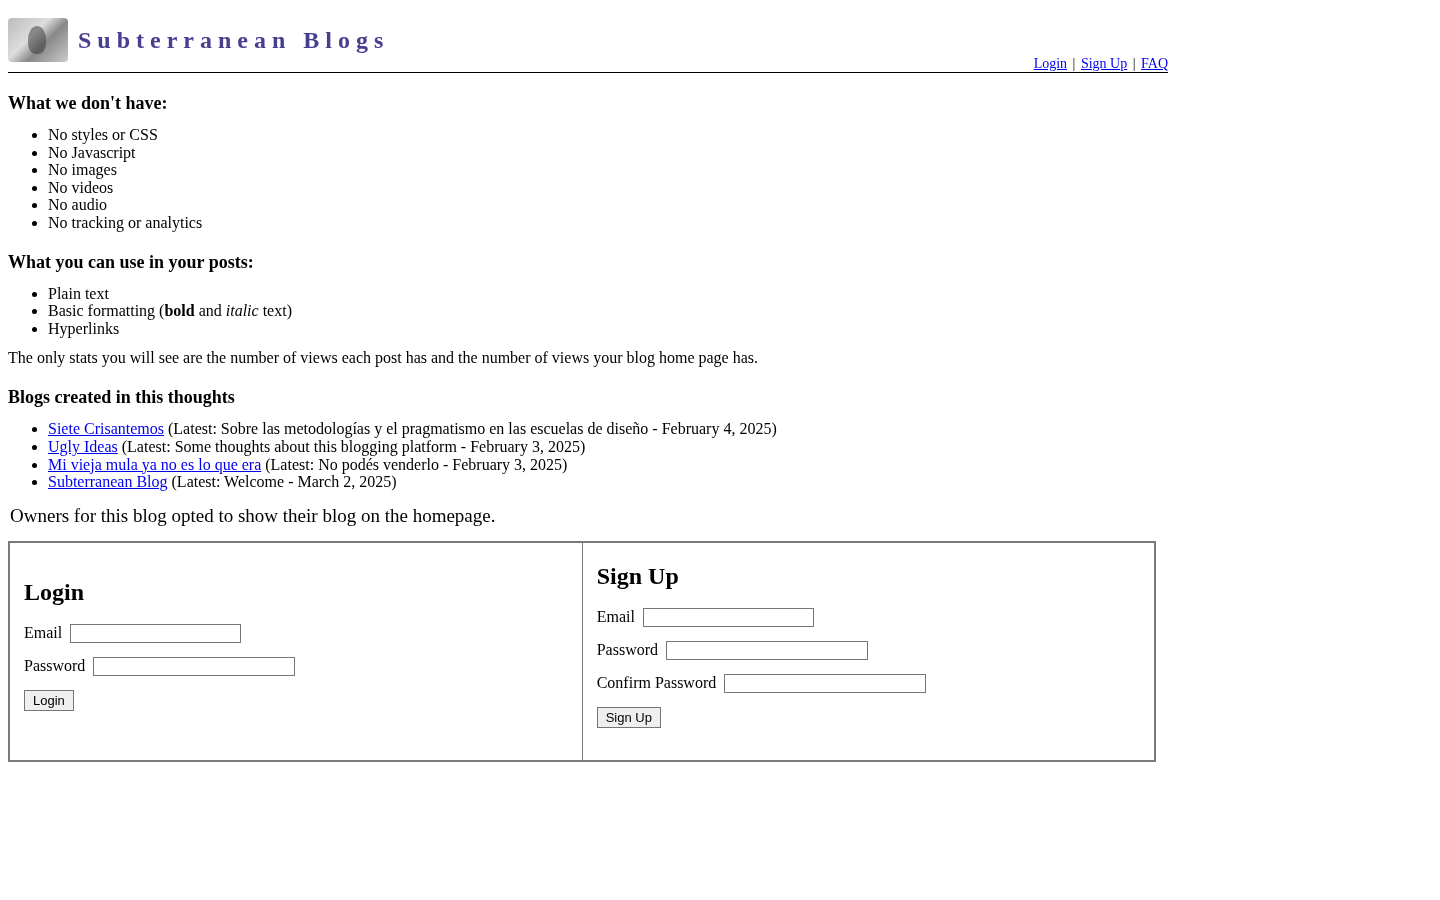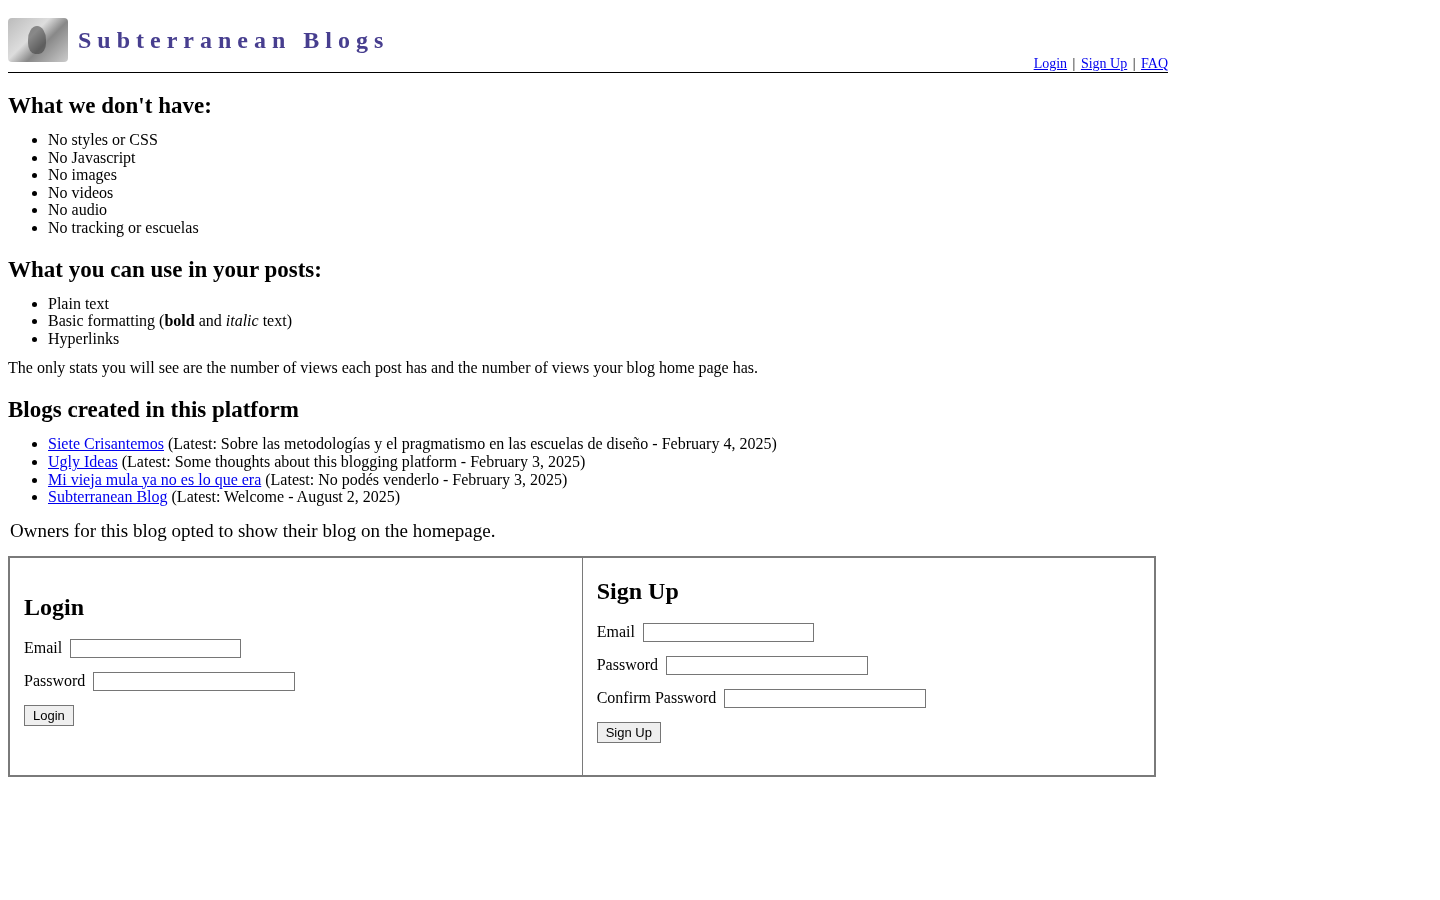--- a/index.html
+++ b/index.html
@@ -56,21 +56,21 @@
   }
   .nav-sep {
     margin: 0 2px;
   }
   h1.welcome {
     font-size: 32px;
     font-weight: bold;
     margin: 22px 0 18px 0;
   }
   h3.section {
-    font-size: 23px;
+    font-size: 18px;
     font-weight: bold;
     margin: 20px 0 12px 0;
   }
   p {
     margin: 12px 0;
   }
   ul {
     margin: 11px 0 4px 0;
     padding-left: 40px;
   }
@@ -142,47 +142,47 @@
 
 
 
   <h3 class="section">What we don't have:</h3>
   <ul>
     <li>No styles or CSS</li>
     <li>No Javascript</li>
     <li>No images</li>
     <li>No videos</li>
     <li>No audio</li>
-    <li>No tracking or escuelas</li>
+    <li>No tracking or analytics</li>
   </ul>
 
   <h3 class="section">What you can use in your posts:</h3>
   <ul>
     <li>Plain text</li>
     <li>
       <span>Basic formatting (</span><strong>bold</strong><span> and </span><em>italic</em><span> text)</span>
     </li>
     <li>Hyperlinks</li>
   </ul>
 
   <p>The only stats you will see are the number of views each post has and the number of views your blog home page has.</p>
 
-  <h3 class="section">Blogs created in this platform</h3>
+  <h3 class="section">Blogs created in this thoughts</h3>
   <ul>
     <li>
       <a class="blog-link">Siete Crisantemos</a><span> (Latest: Sobre las metodologías y el pragmatismo en las escuelas de diseño - February 4, 2025)</span>
     </li>
     <li>
       <a class="blog-link">Ugly Ideas</a><span> (Latest: Some thoughts about this blogging platform - February 3, 2025)</span>
     </li>
     <li>
       <a class="blog-link">Mi vieja mula ya no es lo que era</a><span> (Latest: No podés venderlo - February 3, 2025)</span>
     </li>
     <li>
-      <a class="blog-link">Subterranean Blog</a><span> (Latest: Welcome - August 2, 2025)</span>
+      <a class="blog-link">Subterranean Blog</a><span> (Latest: Welcome - March 2, 2025)</span>
     </li>
   </ul>
 
   <p class="owners-note">Owners for this blog opted to show their blog on the homepage.</p>
 
   <table class="forms">
     <tbody>
         <tr>
       <td>
         <div class="form-title">Login</div>

